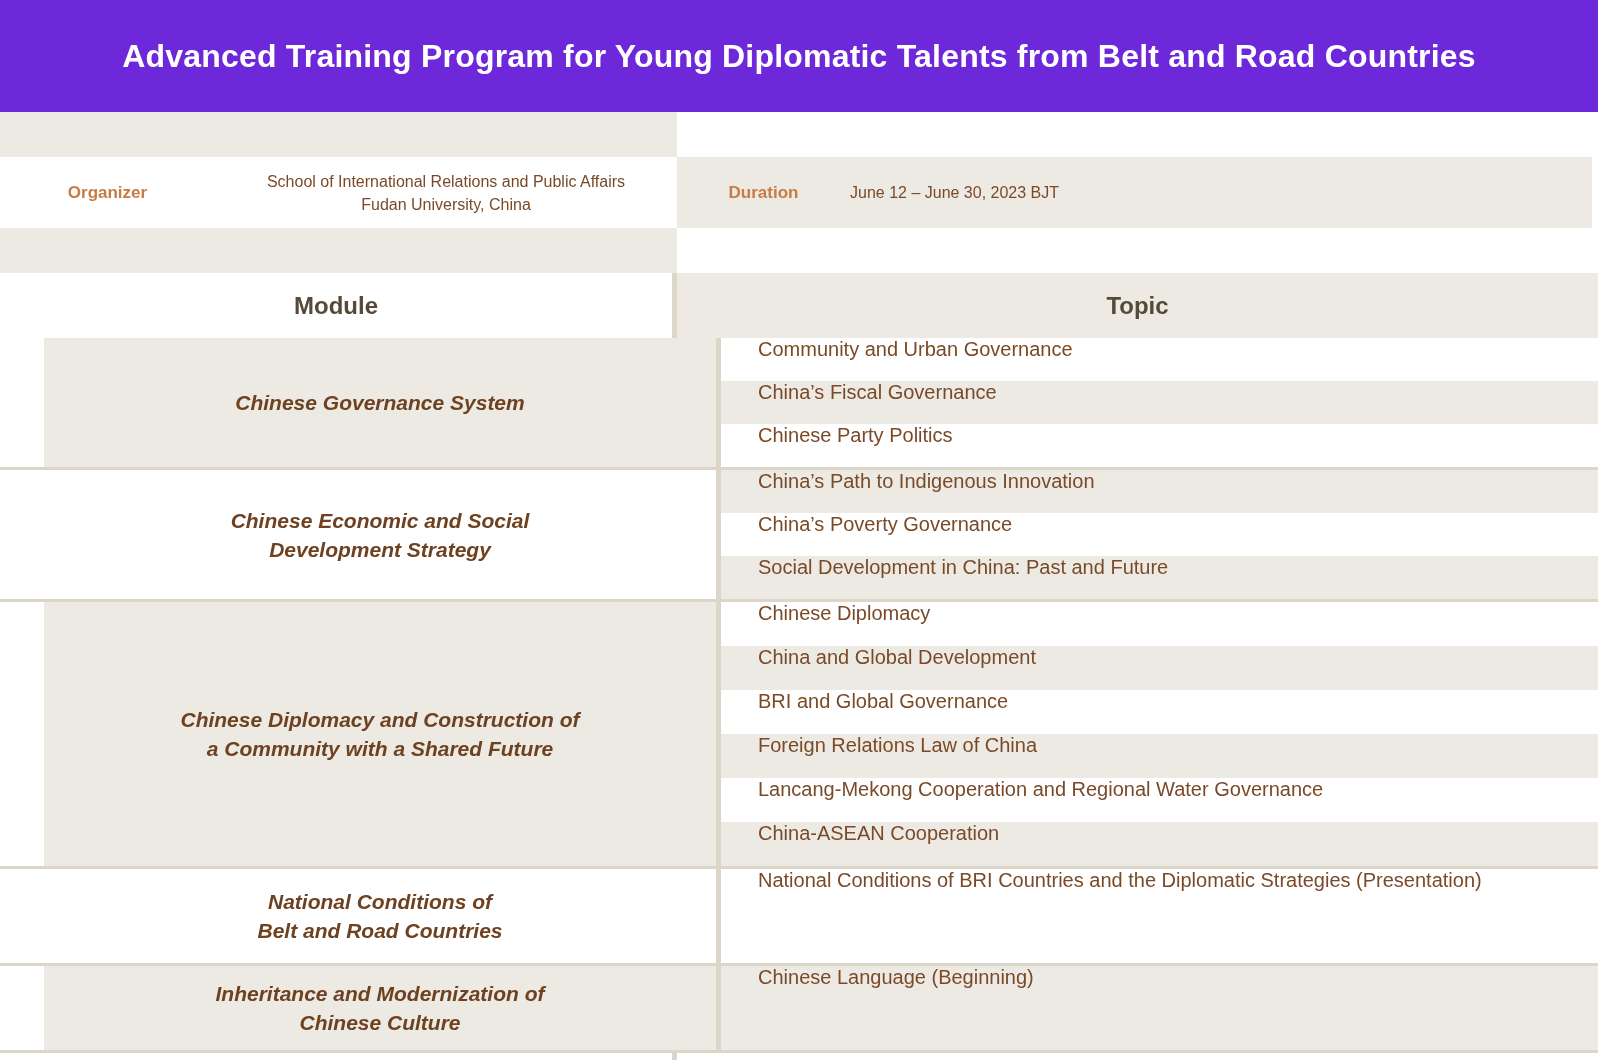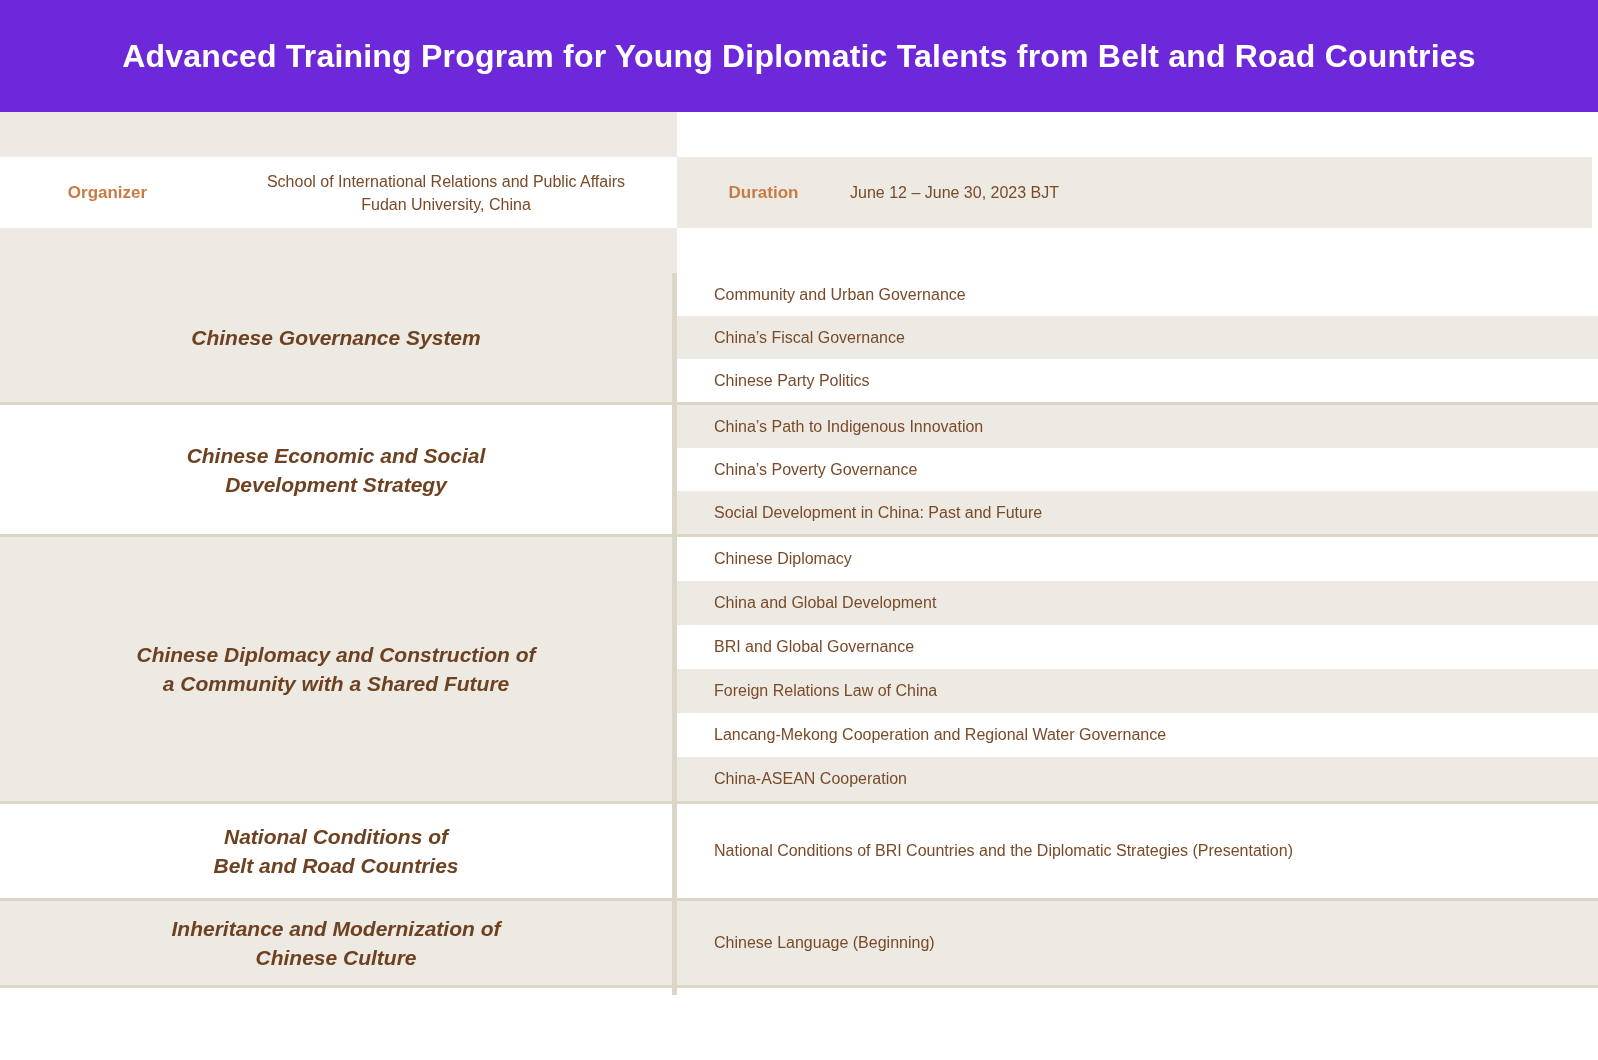--- a/index.html
+++ b/index.html
@@ -64,34 +64,35 @@
     font-weight:bold;
     font-size:24px;
   }
   .module-hdr { width:672px; background:#FFFFFF; }
   .topic-hdr  { flex:1; background:#EDEAE4; }
   .sec { display:flex; }
   .mod-cell {
     width:672px;
     display:flex; align-items:center; justify-content:center;
     text-align:center;
+    margin-left:44px;
   }
   .mod-name {
     color:#6E4120;
     font-weight:bold;
     font-style:italic;
     font-size:21px;
     line-height:29px;
   }
   .topics { flex:1; display:flex; flex-direction:column; }
   .topic-row {
-    display:flex; align-items:center;
+    display:flex; 
     padding-left:37px;
     color:#7A4A28;
-    font-size:16px;
+    font-size:20px;
   }
   .r43 { height:43px; }
   .r44 { height:44px; }
   .r94 { height:94px; }
   .r84 { height:84px; }
   .sliver { display:flex; height:7px; }
   .sliver .lft { width:672px; background:#fff; }
   .sliver .rgt { flex:1; background:#fff; }
 </style>
 </head>
@@ -122,20 +123,25 @@
         <div class="info-value dur-value">June 12 – June 30, 2023 BJT</div>
       </div>
     </div>
   </div>
 
   <div class="row spacer-row">
     <div class="left-col bg-gray"></div>
     <div class="right-col bg-white"></div>
   </div>
 
+  <div class="hdr-row">
+    <div class="module-hdr">Module</div>
+    <div class="vdiv"></div>
+    <div class="topic-hdr">Topic</div>
+  </div>
 
   <div class="sec">
     <div class="mod-cell bg-gray">
       <div class="mod-name">
         <span class="line">Chinese Governance System</span>
       </div>
     </div>
     <div class="vdiv"></div>
     <div class="topics">
       <div class="topic-row r43 bg-white">

